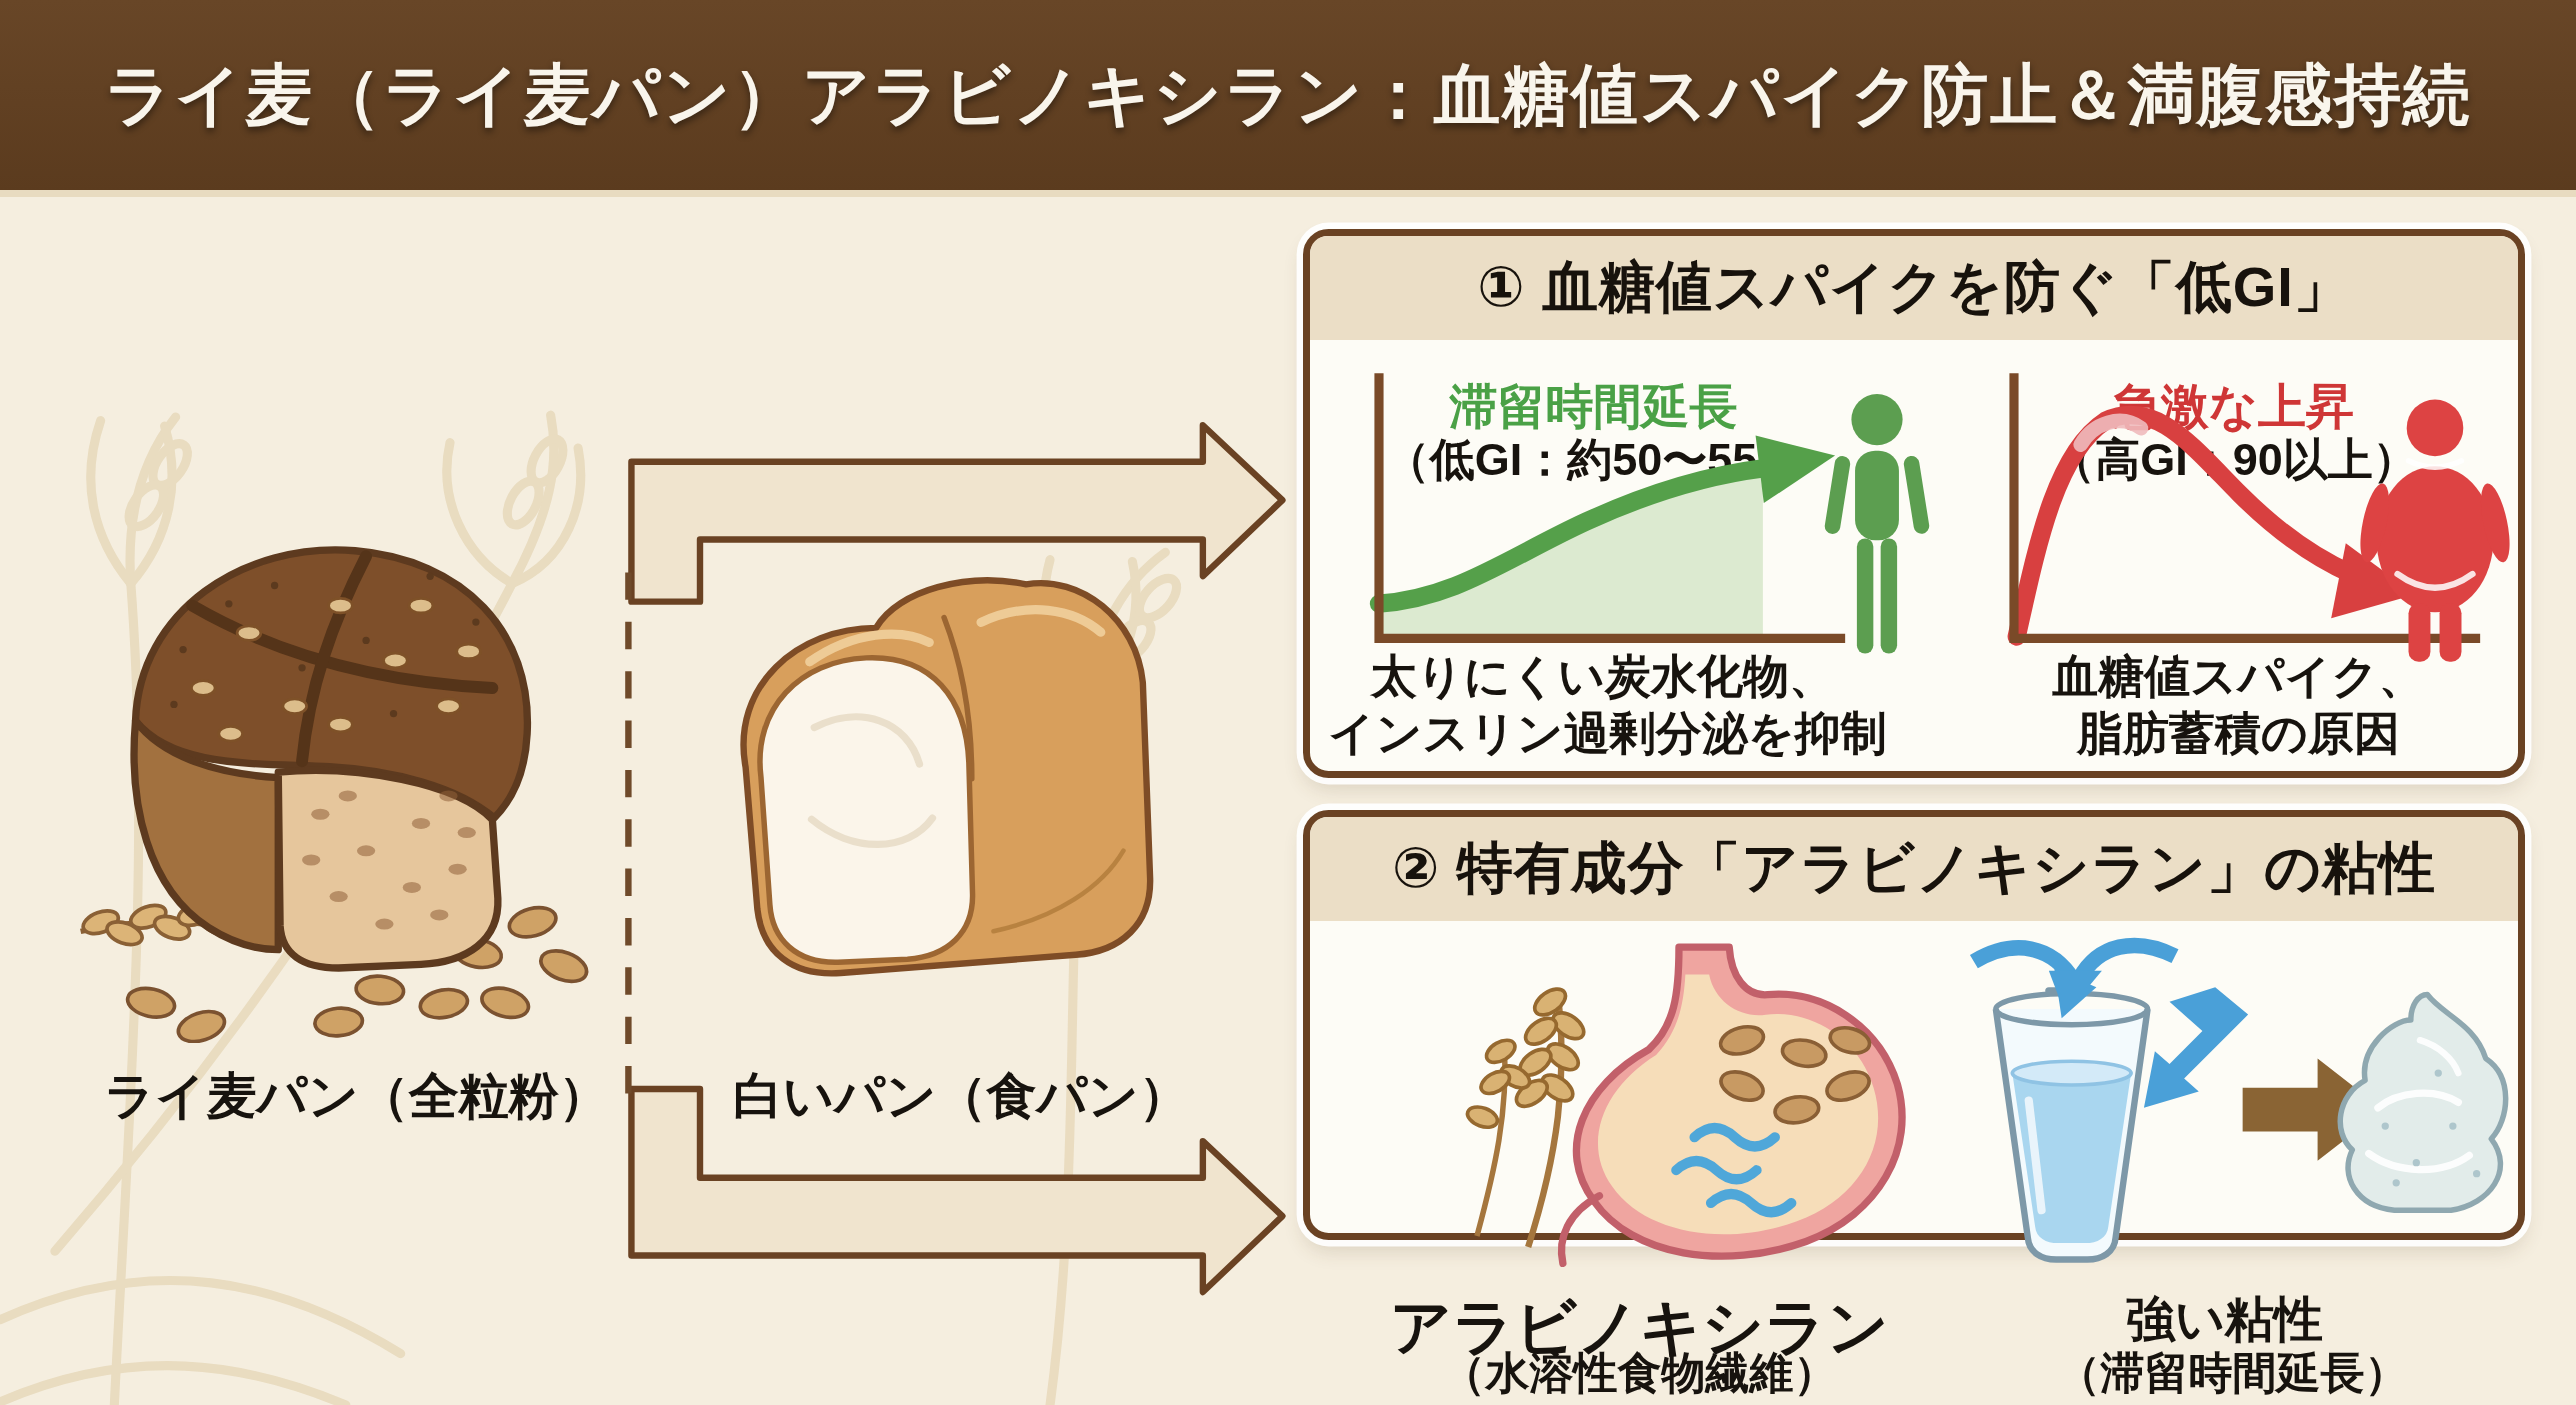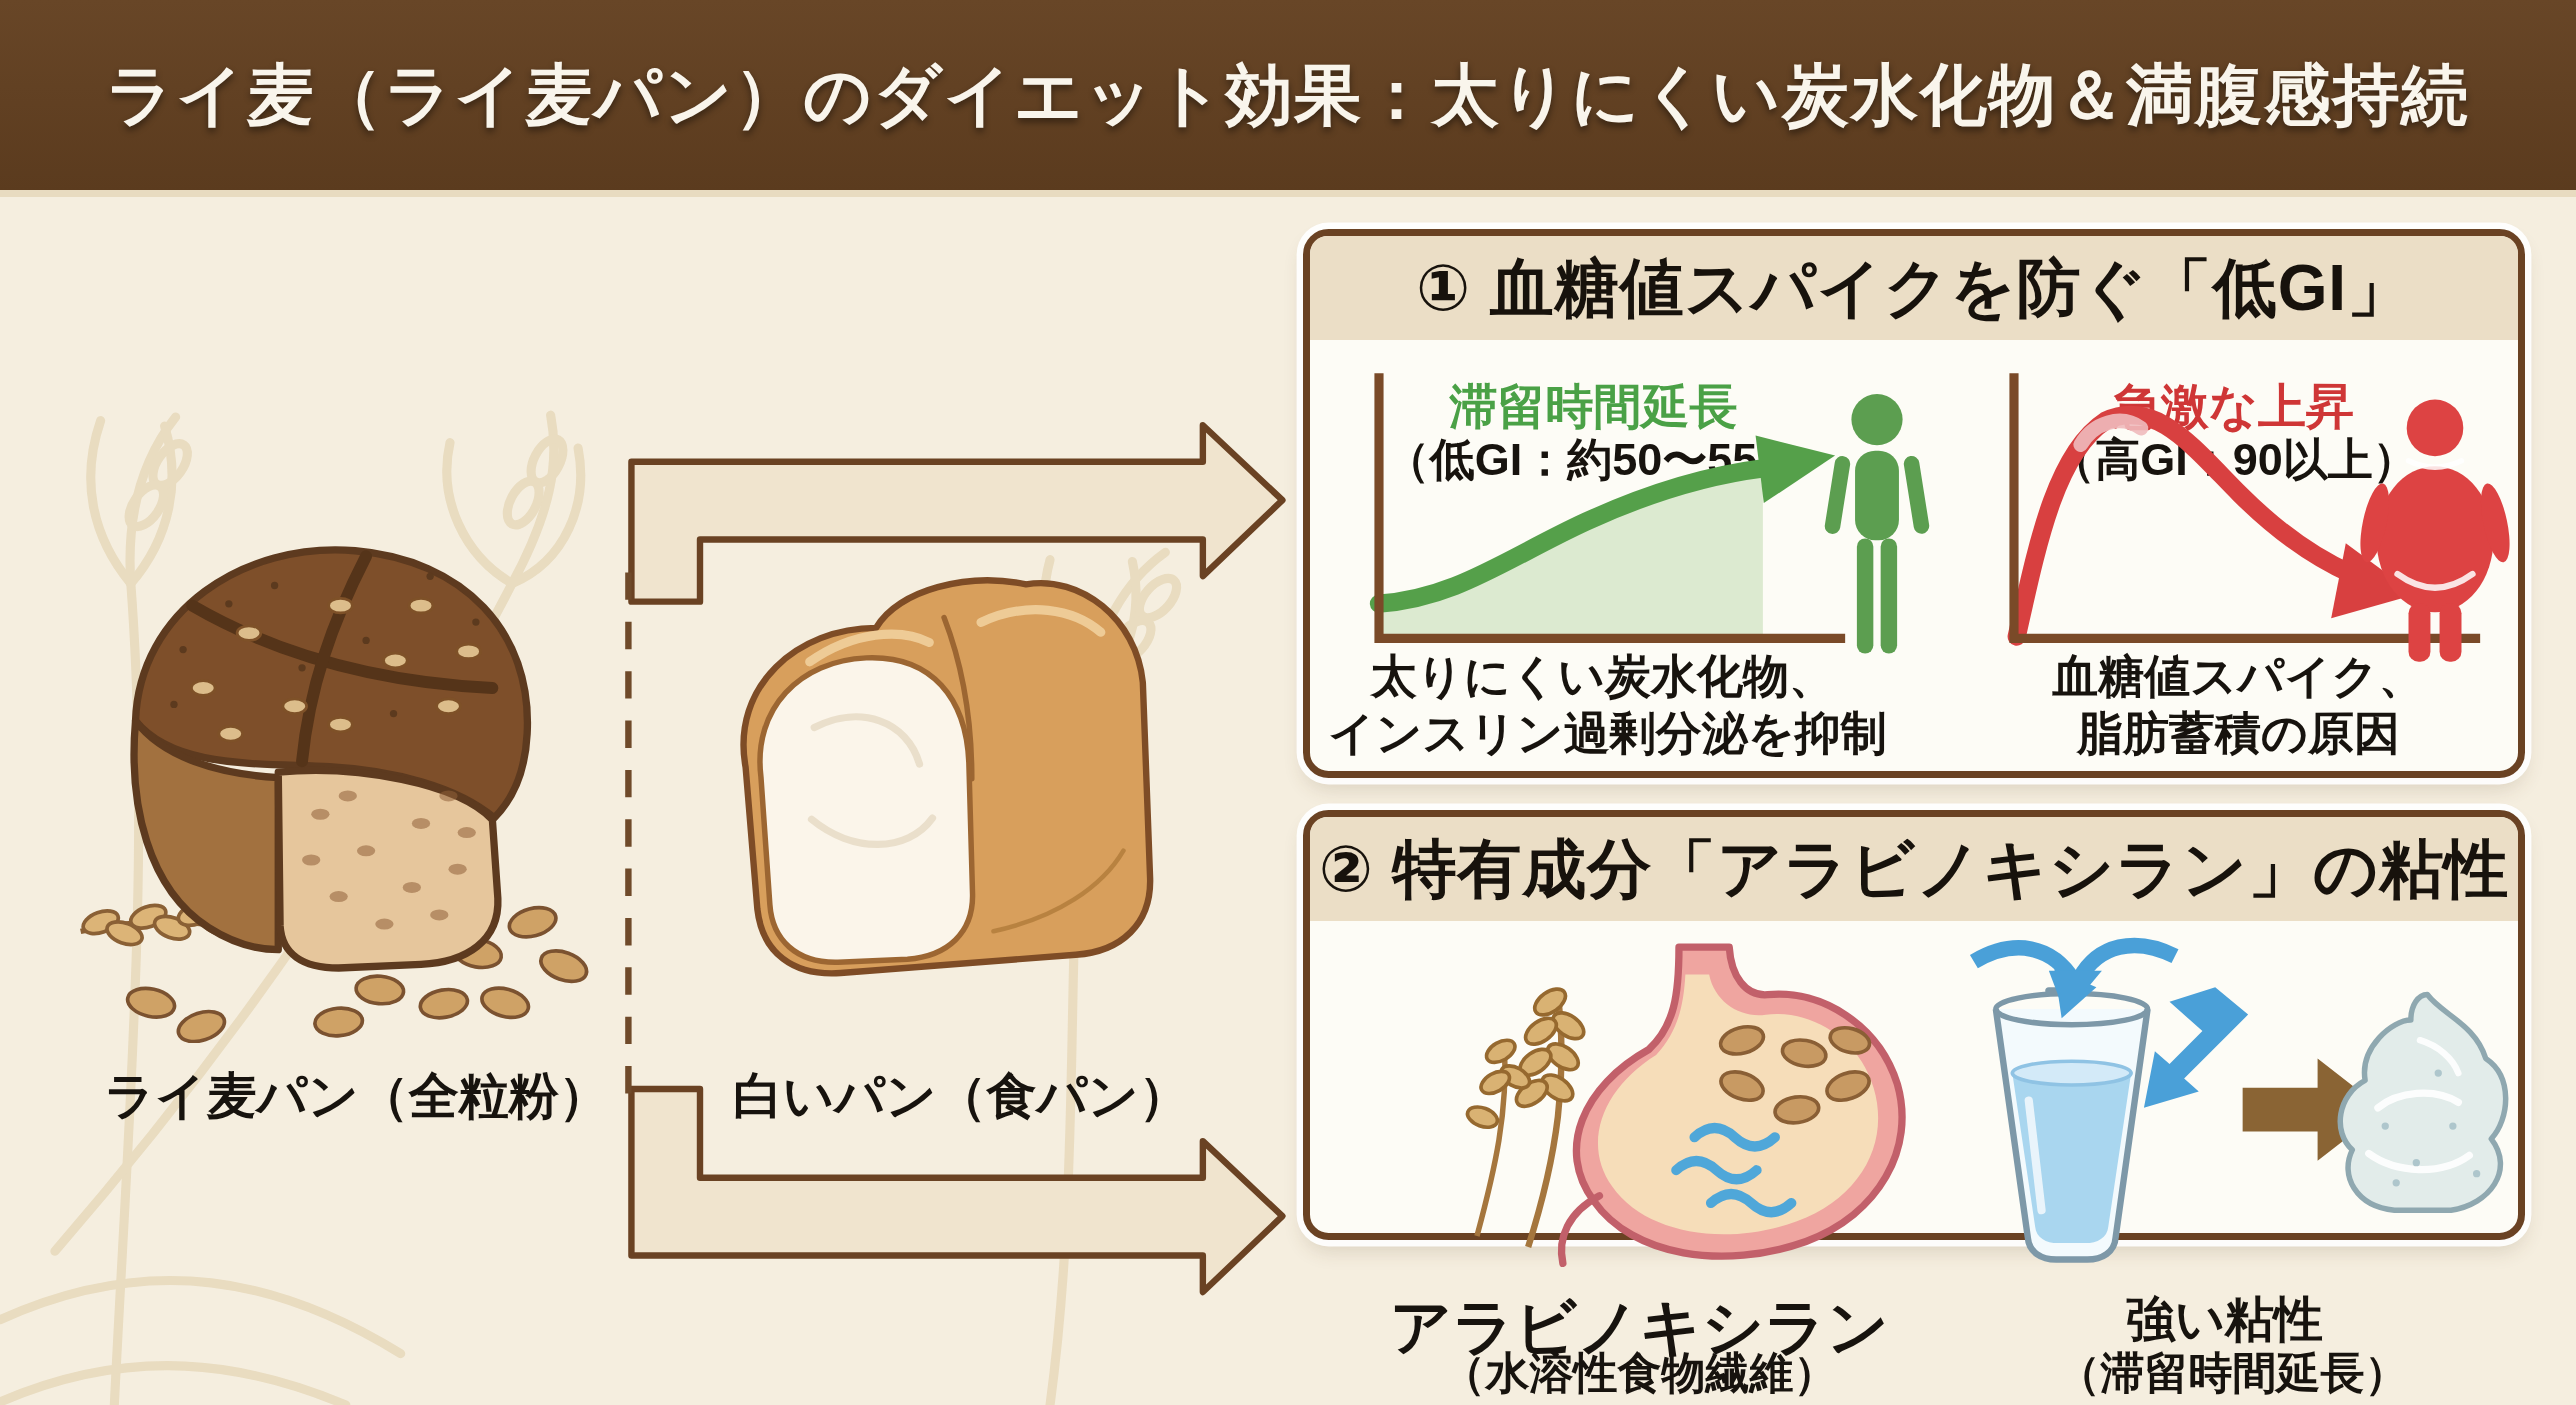--- a/index.html
+++ b/index.html
@@ -28,40 +28,40 @@
     border:7.3px solid #6a4223;
     border-radius:25.6px;
     box-shadow:0 0 0 6.4px rgba(255,255,255,.92), 0 11px 20px rgba(90,60,30,.16);
   }
   .p1{ left:1303px; top:229px; width:1222px; height:549px; }
   .p2{ left:1303px; top:810px; width:1222px; height:430px; }
   .phead{
     position:absolute; left:0; top:0; width:100%; height:104px;
     background:#ebdec6; border-radius:17.4px 17.4px 0 0;
     display:flex; align-items:center; justify-content:center;
-    font-size:64px; font-weight:900; color:#17120c; letter-spacing:0.9px;
+    font-size:56px; font-weight:900; color:#17120c; letter-spacing:0.9px;
     white-space:nowrap;
   }
   .pbody{ position:absolute; left:0; top:104px; right:0; bottom:0; }
   .t{ position:absolute; text-align:center; font-weight:900; color:#17130e; white-space:nowrap; }
   .green{ color:#4aa146; }
   .red{ color:#cf3636; }
   .cap{ font-size:46px; line-height:1.28; }
   .sub{ font-size:45px; }
   .toplab{ font-size:48px; }
   .bread-label{ position:absolute; font-size:50px; font-weight:900; color:#17130e; text-align:center; white-space:nowrap;}
   svg{ display:block; }
 </style>
 </head>
 <body>
 
 <div class="stage">
 
   <header class="abs titlebar">
-    <h1>ライ麦（ライ麦パン）のダイエット効果：太りにくい炭水化物＆満腹感持続</h1>
+    <h1>ライ麦（ライ麦パン）アラビノキシラン：血糖値スパイク防止＆満腹感持続</h1>
   </header>
 
   <svg class="abs" style="left:0;top:190px;" width="1308" height="1215" viewBox="0 0 1430 1328">
     <g fill="none" stroke="#e5d6b6" stroke-width="10" stroke-linecap="round" opacity="0.75">
       <path d="M125,1328 C140,1020 165,720 143,430 C138,355 155,295 192,248"></path>
       <path d="M143,430 C100,378 88,316 110,252"></path>
       <path d="M143,430 C186,380 198,318 180,258"></path>
       <path d="M60,1160 C255,935 420,700 560,430 C602,352 612,298 602,246"></path>
       <path d="M560,430 C508,400 478,338 492,276"></path>
       <path d="M560,430 C617,406 644,344 632,282"></path>

